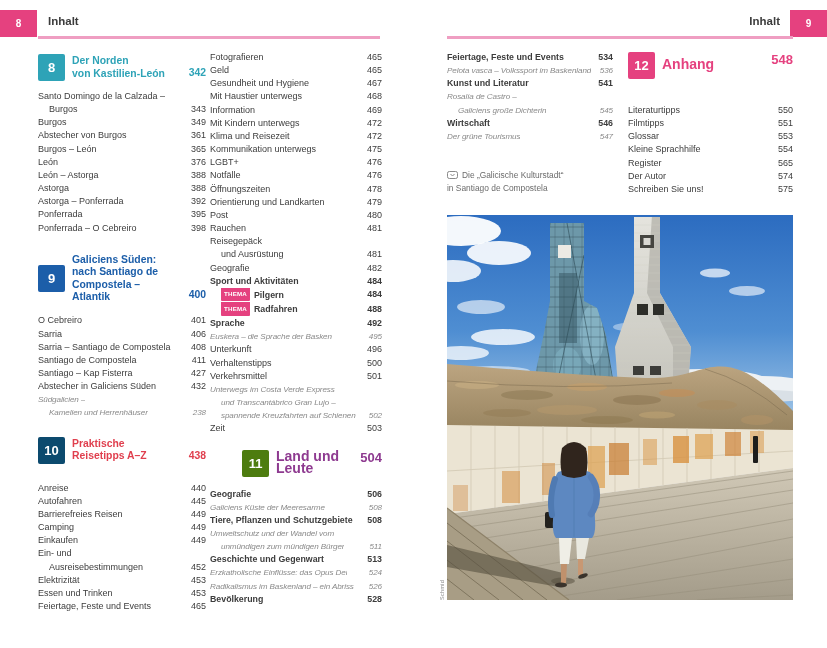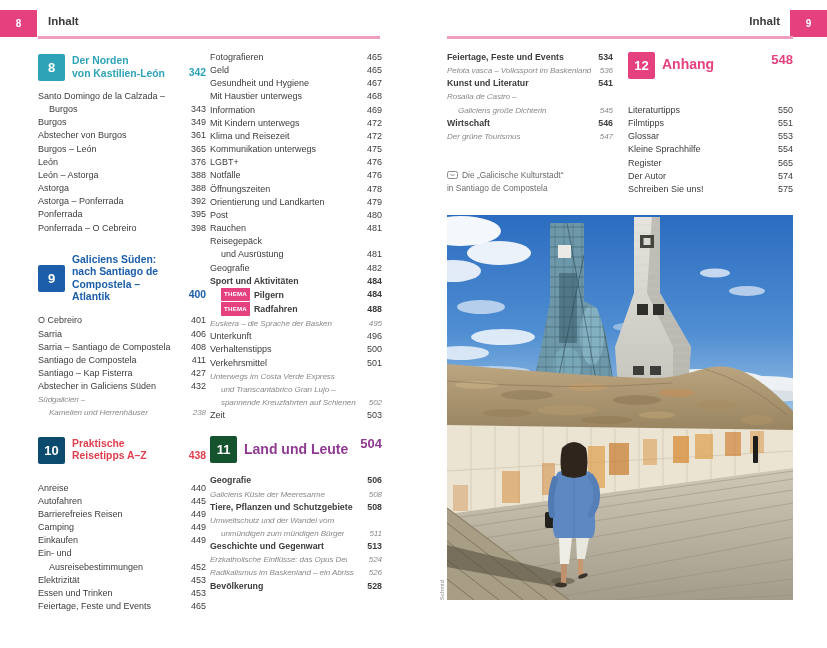--- a/index.html
+++ b/index.html
@@ -283,20 +283,24 @@
         <span class="p">484</span>
       </div>
       <div class="row bd ind">
         <span class="t"><span class="badge" style="background: rgb(229, 65, 127);">THEMA</span>Pilgern</span>
         <span class="p">484</span>
       </div>
       <div class="row bd ind">
         <span class="t"><span class="badge" style="background: rgb(229, 65, 127);">THEMA</span>Radfahren</span>
         <span class="p">488</span>
       </div>
+      <div class="row bd">
+        <span class="t">Sprache</span>
+        <span class="p">492</span>
+      </div>
       <div class="row it">
         <span class="t">Euskera – die Sprache der Basken</span>
         <span class="p">495</span>
       </div>
       <div class="row">
         <span class="t">Unterkunft</span>
         <span class="p">496</span>
       </div>
       <div class="row">
         <span class="t">Verhaltenstipps</span>
@@ -314,21 +318,21 @@
       </div>
       <div class="row it ind">
         <span class="t">spannende Kreuzfahrten auf Schienen</span>
         <span class="p">502</span>
       </div>
       <div class="row">
         <span class="t">Zeit</span>
         <span class="p">503</span>
       </div>
       <div class="chapter ch-11 single">
-        <div class="cbox" style="background: #14532d;">11</div>
+        <div class="cbox" style="background: #4d7c0f; margin-left: 32px;">11</div>
         <div class="ctitle" style="color: rgb(142, 58, 144);">
           <div>Land und Leute</div>
         </div>
         <div class="cpage" style="color: rgb(142, 58, 144); padding-left: 24px;">504</div>
       </div>
       <div class="row bd">
         <span class="t">Geografie</span>
         <span class="p">506</span>
       </div>
       <div class="row it">

